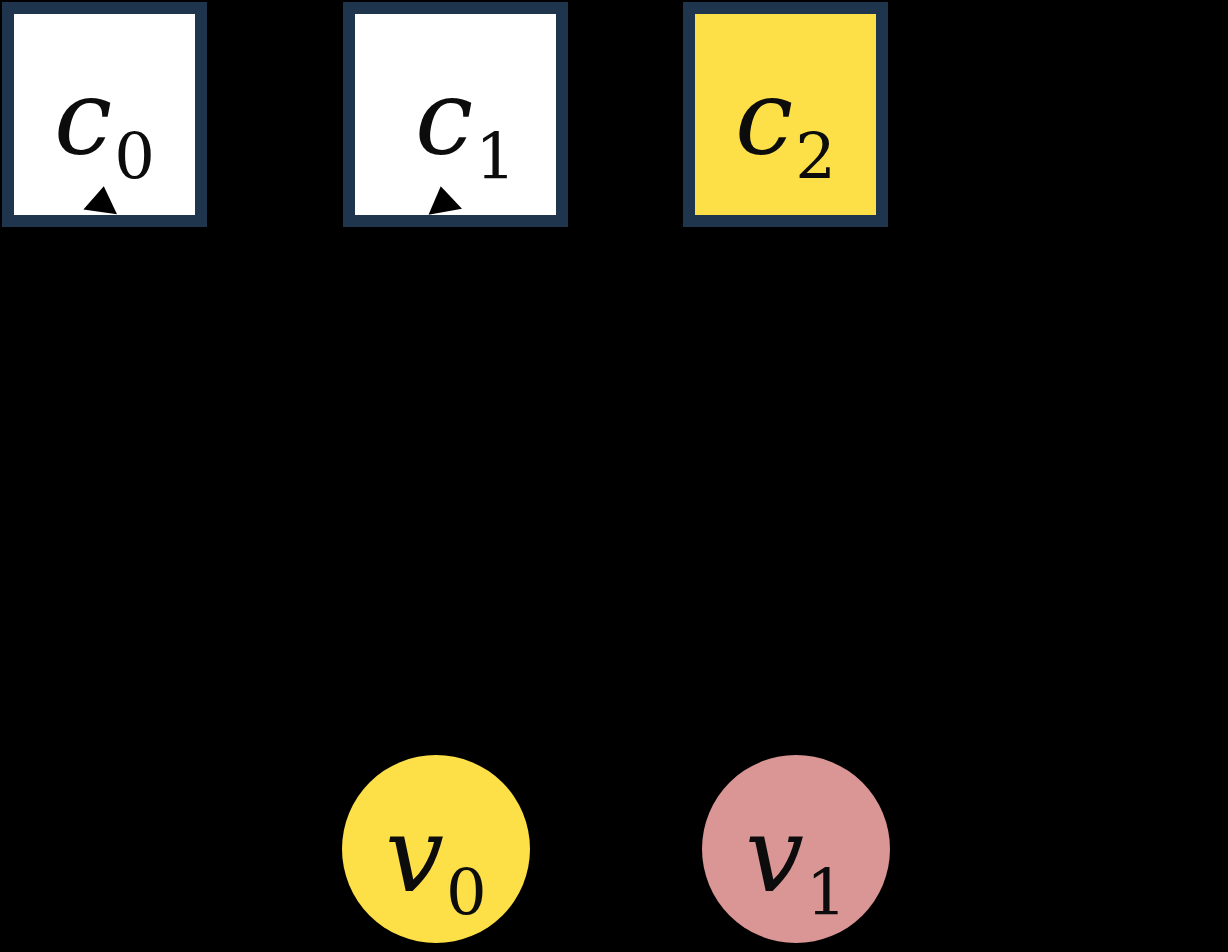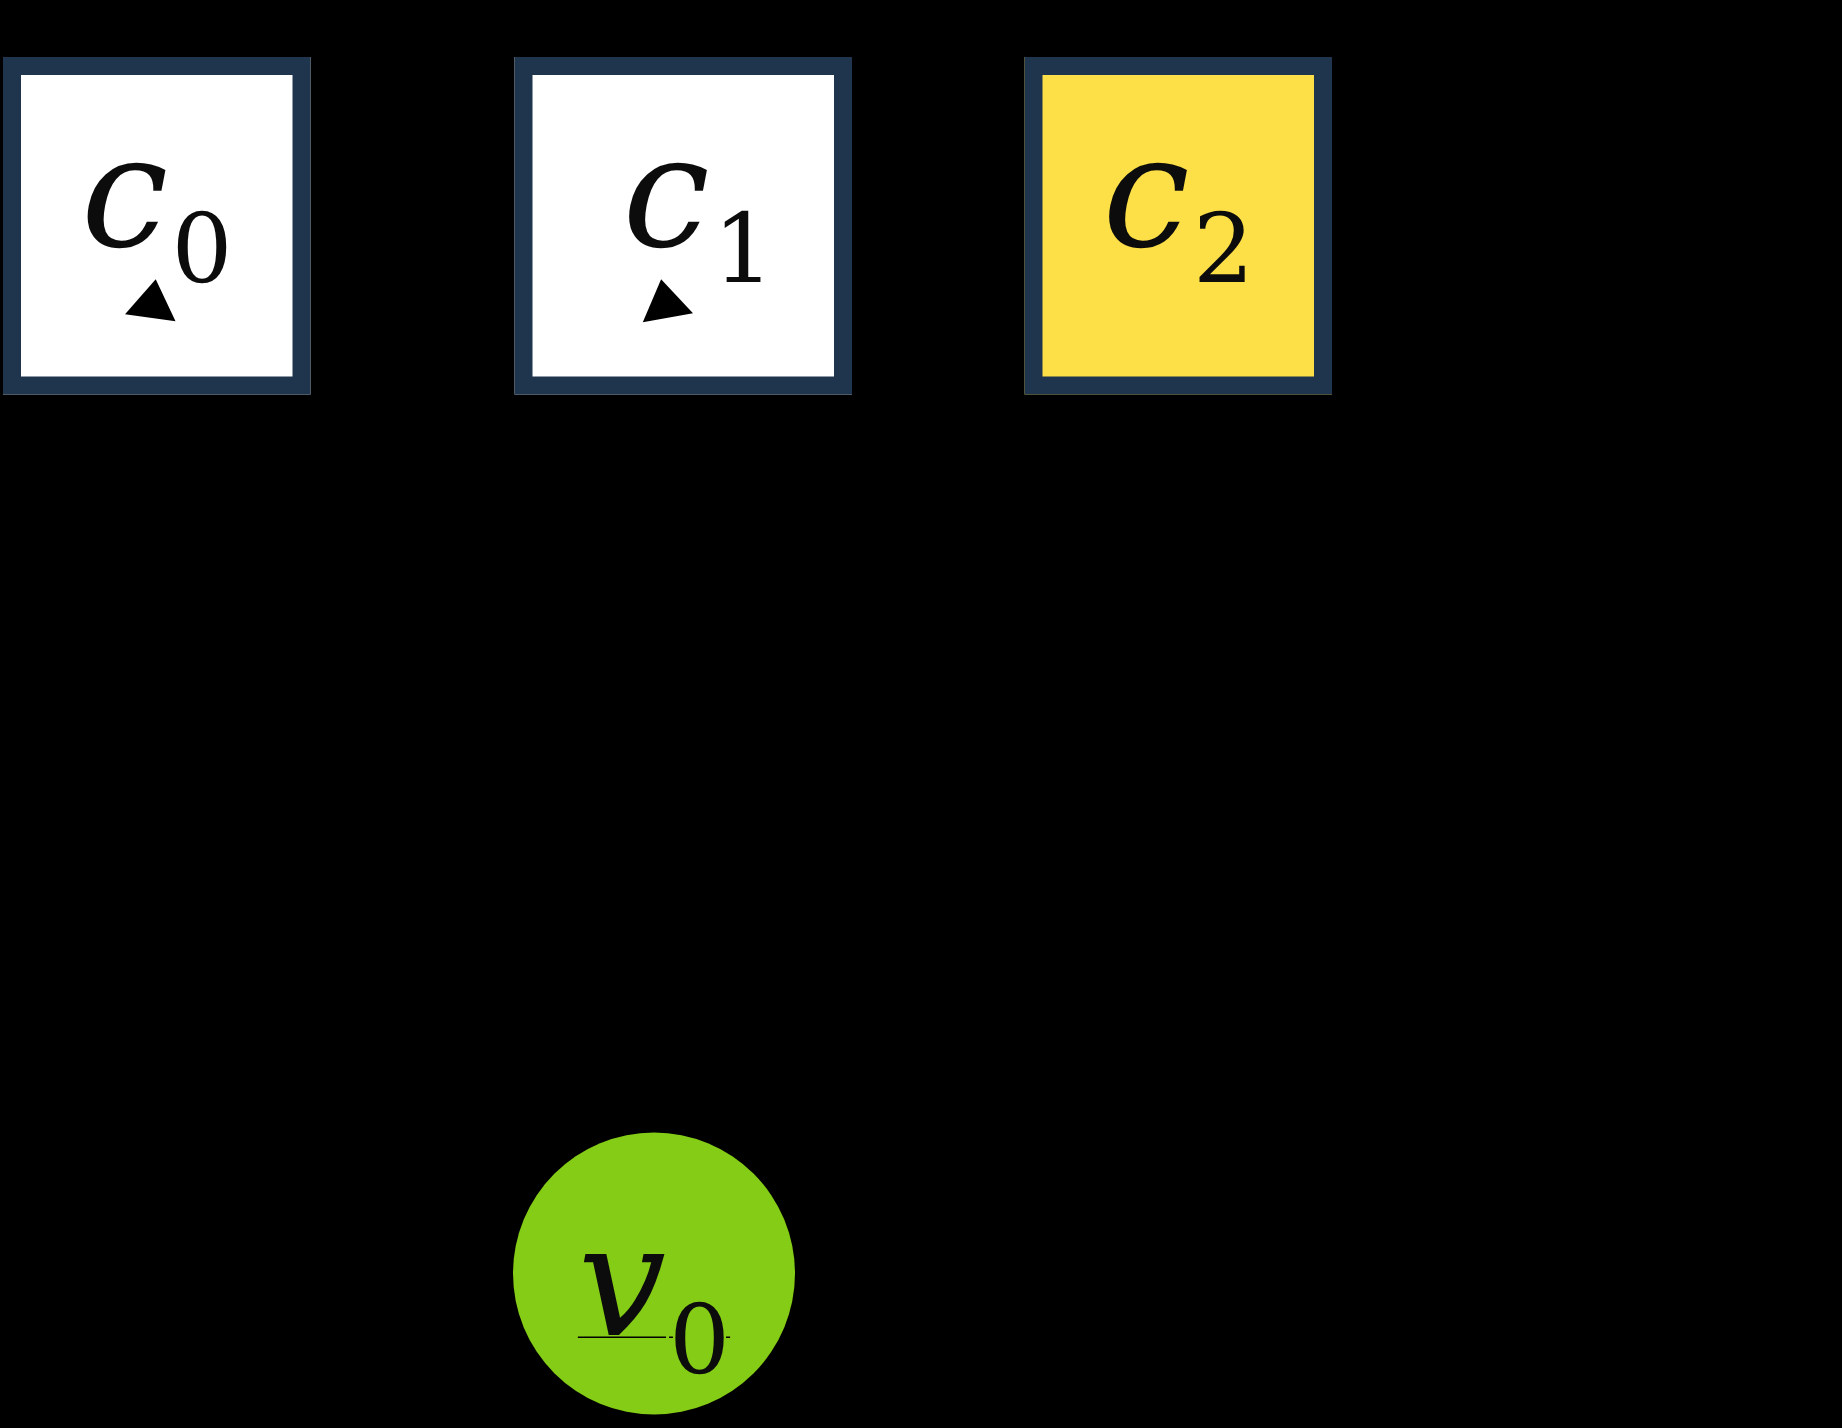--- a/index.html
+++ b/index.html
@@ -18,25 +18,24 @@
 
   
   .check-node {
     position: absolute;
     top: 2px;
     width: 181px;
     height: 175px;
     background: #ffffff;
     border: 12px solid #1f354e;
     display: flex;
-    align-items: flex-start;
+    align-items: center;
     justify-content: center;
     padding-top: 26px;  
     box-sizing: content-box;
-    margin-top: 36px;
   }
   .check-node.c0 { left: 2px; }
   .check-node.c1 { left: 343px; padding-left: 20px; }
   .check-node.c2 { left: 683px; }
   .check-node.c3 { left: 1023px; }
 
   
   .var-node {
     position: absolute;
     width: 188px;
@@ -103,20 +102,25 @@
     <span class="node-label">
       <span class="base">c</span><span class="subscript">2</span>
     </span>
   </div>
 
 
   <div class="arrowhead a0"></div>
   <div class="arrowhead a1"></div>
   <div class="arrowhead a3"></div>
 
-  <div class="var-node v0" style="background-color: #84cc16; text-decoration: underline;">
+  <div class="var-node v0" style="background-color: #fde047;">
     <span class="node-label">
       <span class="base">v</span><span class="subscript">0</span>
     </span>
   </div>
 
+  <div class="var-node v1" style="background-color: rgb(217, 150, 148);">
+    <span class="node-label">
+      <span class="base">v</span><span class="subscript">1</span>
+    </span>
+  </div>
 
 </div>
 
 </body></html>

